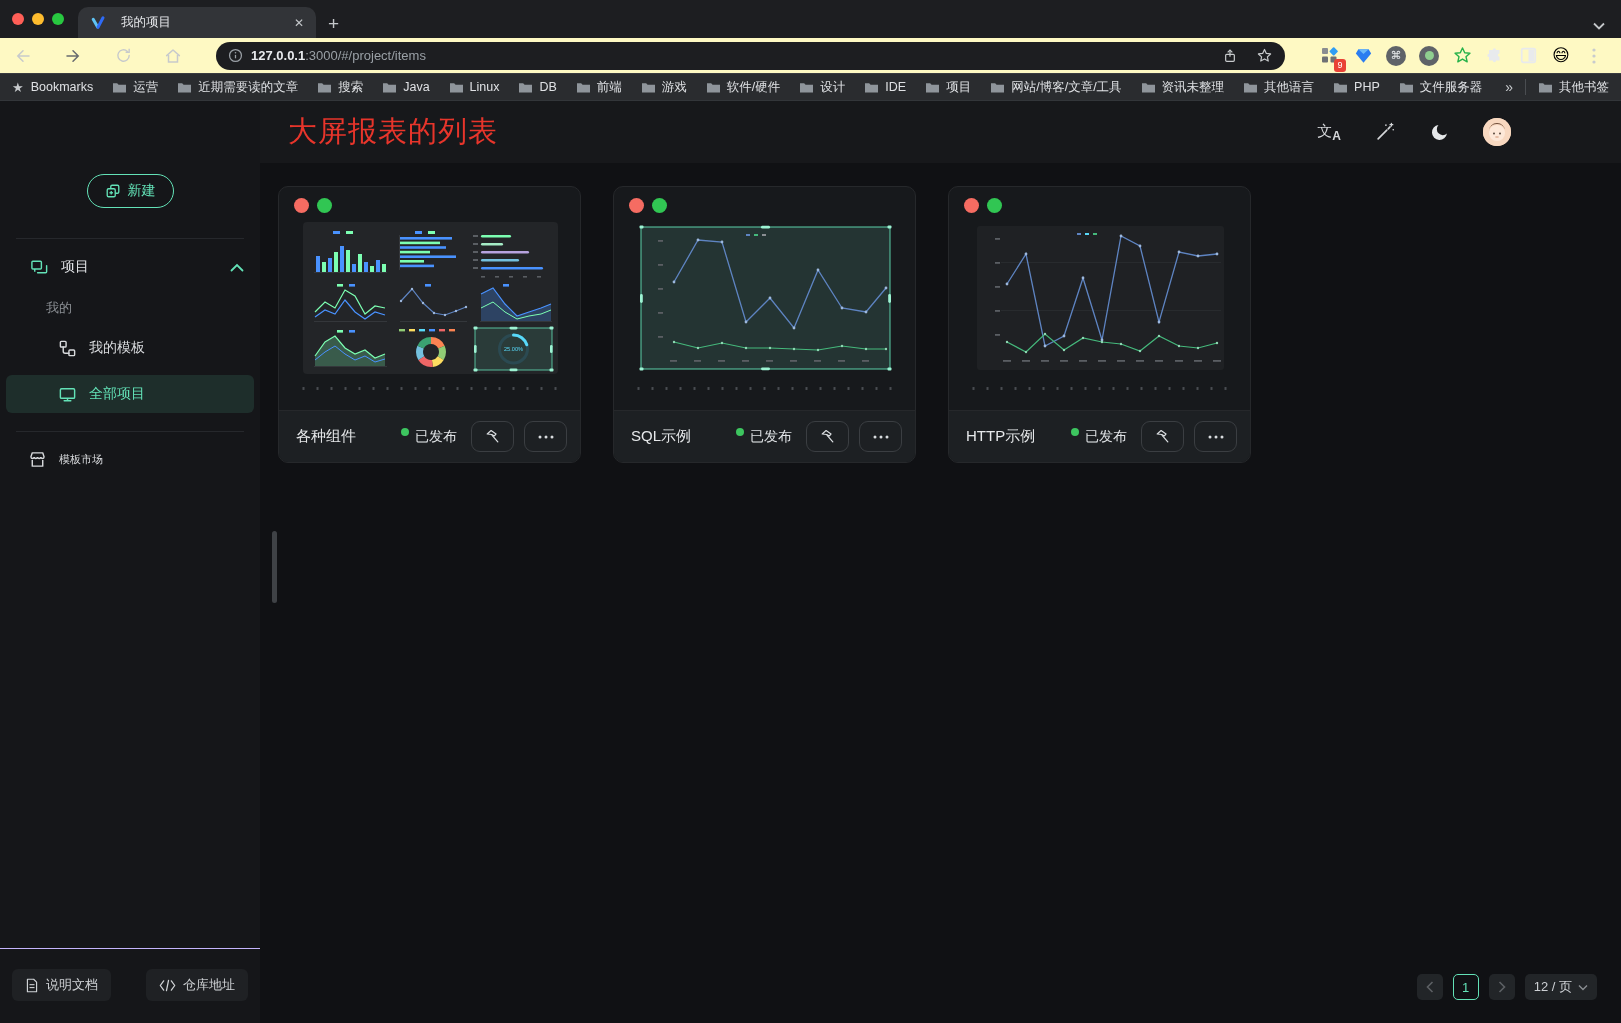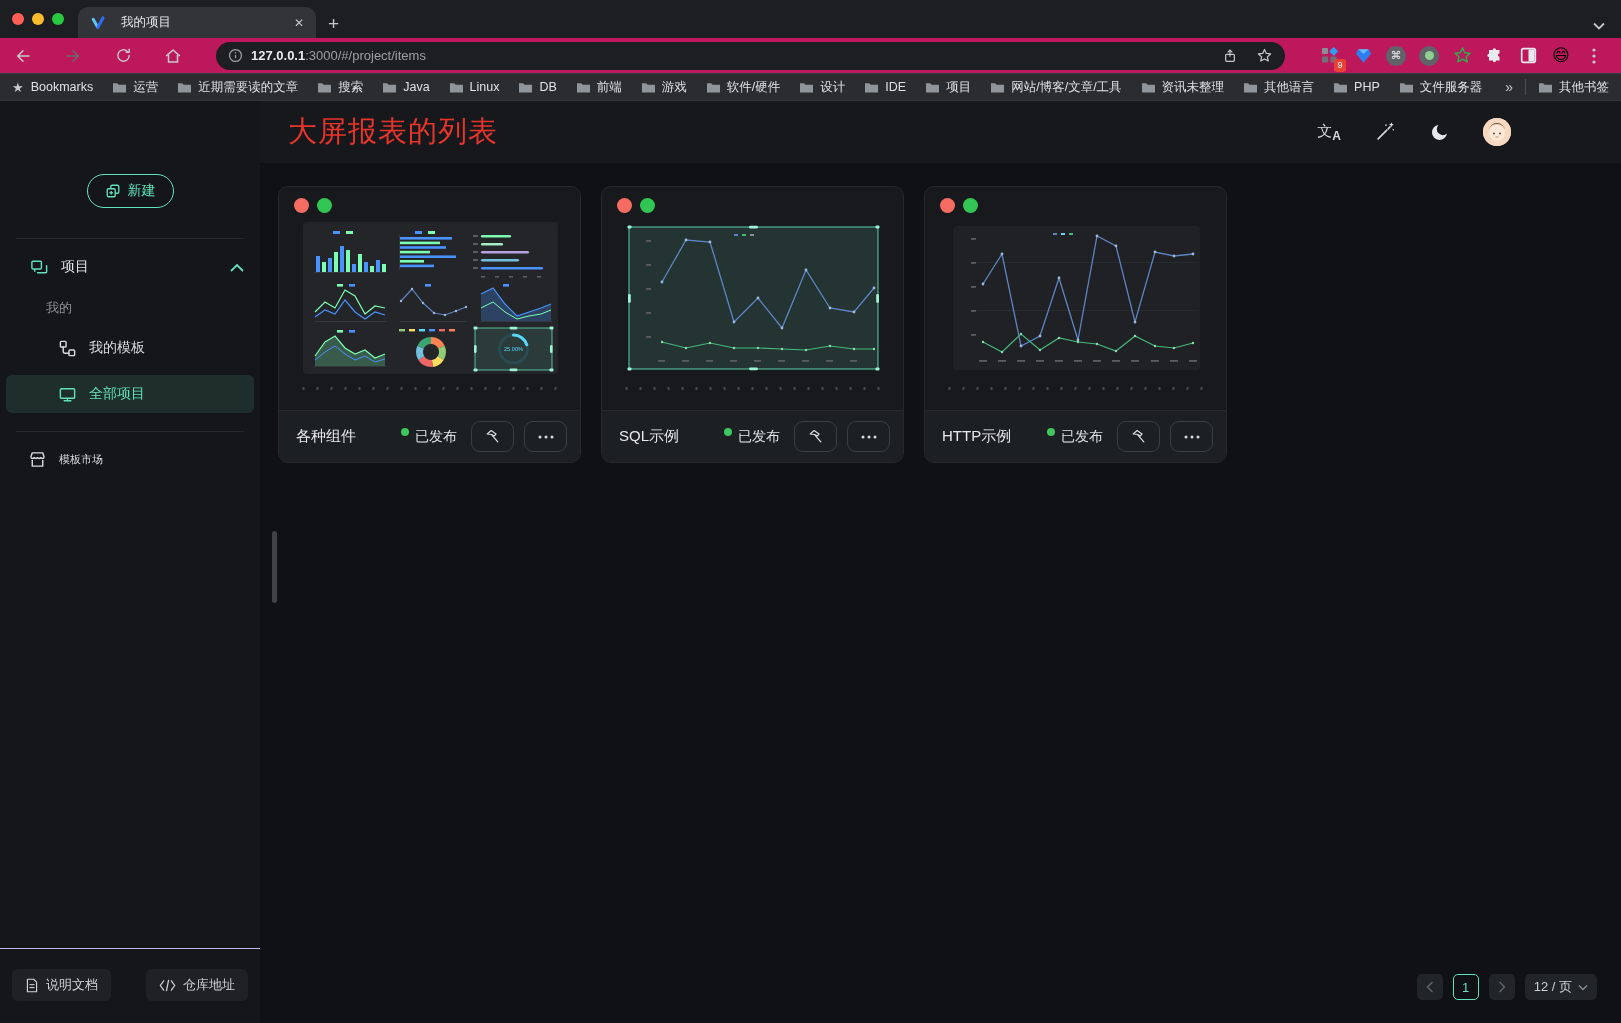--- a/index.html
+++ b/index.html
@@ -11,21 +11,21 @@
   .tabstrip{height:38px;background:#1d1e21;display:flex;align-items:flex-end;position:relative;}
   .traffic{display:flex;gap:8px;align-items:center;height:38px;padding:0 14px 0 12px;}
   .tl{width:12px;height:12px;border-radius:50%;}
   .tl.red{background:#ff5f57}.tl.yellow{background:#febc2e}.tl.green{background:#28c840}
   .tab{width:238px;height:31px;background:#323438;border-radius:10px 10px 0 0;display:flex;align-items:center;
     padding:0 10px 0 12px;gap:15px;}
   .tab-title{color:#e4e6e9;font-size:12.5px;flex:1;white-space:nowrap;overflow:hidden;}
   .tab-close{color:#c3c6c9;font-size:12px;line-height:1;padding:2px;}
   .newtab{color:#c3c6c9;font-size:19px;margin:0 0 5px 12px;line-height:1;}
   .tabsearch{position:absolute;right:16px;bottom:8px;}
-  .toolbar{height:35px;background:#be185d;display:flex;align-items:center;padding:0 10px 0 8px;gap:20px;}
+  .toolbar{height:35px;background:#fef9c3;display:flex;align-items:center;padding:0 10px 0 8px;gap:20px;}
   .tb-btn{width:30px;height:30px;display:flex;align-items:center;justify-content:center;border-radius:50%;}
   .omnibox{flex:1;height:28px;background:#1d1e21;border-radius:14px;display:flex;align-items:center;
     padding:0 8px 0 12px;margin:0 8px;gap:8px;}
   .url{font-size:13px;color:#9aa0a6;flex:1;white-space:nowrap;overflow:hidden;}
   .url b{color:#e8eaed;font-weight:bold;}
   .ext-area{display:flex;align-items:center;gap:7px;padding:0 4px;}
   .ext{width:26px;height:26px;display:flex;align-items:center;justify-content:center;position:relative;}
   .ext-badge{position:absolute;right:-3px;bottom:-3px;background:#e94235;color:#fff;font-size:9px;
     border-radius:3px;padding:1px 3.5px;line-height:1.2;}
   .circle-ext{width:20px;height:20px;border-radius:50%;background:#5f6368;display:flex;align-items:center;justify-content:center;color:#e8eaed;font-size:11px;}
@@ -62,21 +62,21 @@
   .app-header{height:62px;background:#17181b;display:flex;align-items:center;padding:0 110px 0 28px;}
   .page-title{color:var(--c-title,#e8352b);font-size:29px;font-weight:500;letter-spacing:1px;}
   .hdr-icons{margin-left:auto;display:flex;align-items:center;gap:33px;}
   .hdr-icon{color:#d5d7da;display:flex;align-items:flex-start;justify-content:center;}
   .translate{font-size:15px;color:#d5d7da;line-height:1;}
   .translate .a{font-size:12px;font-weight:bold;vertical-align:-4px;}
   .avatar{width:28px;height:28px;border-radius:50%;overflow:hidden;background:#f6cdb2;}
 
   .content{flex:1;background:#101114;position:relative;padding:23px 0 0 18px;}
   .scroll-thumb{position:absolute;left:12px;top:368px;width:5px;height:72px;background:#3f4246;border-radius:3px;}
-  .cards{display:flex;gap:20px;}
+  .cards{display:flex;gap:32px;}
   .card{width:303px;height:277px;background:#17191c;border:1px solid #26282b;border-radius:10px;
     display:flex;flex-direction:column;overflow:hidden;}
   .card-dots{display:flex;gap:8px;padding:11px 0 0 15px;}
   .cdot{width:15px;height:15px;border-radius:50%;}
   .cdot.r{background:#f56c62}.cdot.g{background:#31c653}
   .thumb{margin:9px 24px 0;height:152px;}
   .dotline{margin:13px 18px 0;height:3px;
     background-image:radial-gradient(circle,#4a4d52 1.1px,transparent 1.4px);
     background-size:14px 3px;background-position:center;}
   .card-foot{margin-top:auto;height:52px;background:#1d2023;border-top:1px solid #26282b;

